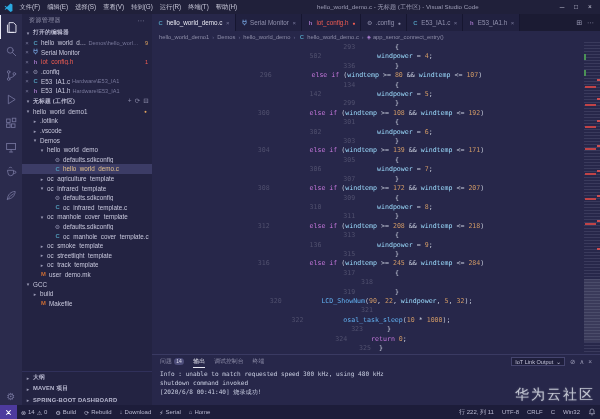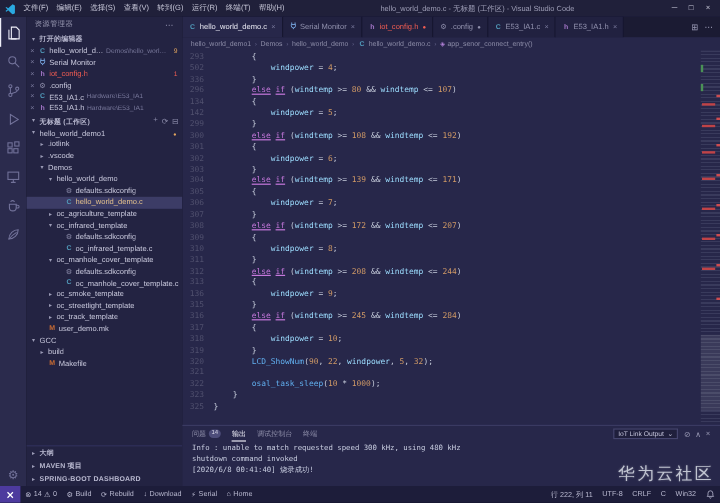--- a/index.html
+++ b/index.html
@@ -78,23 +78,23 @@
 
   .breadcrumb{height:11px;display:flex;align-items:center;gap:3px;padding:0 7px;
     font-size:5.8px;color:#8d8da8;flex:0 0 auto;white-space:nowrap;overflow:hidden;}
   .bc-sep{color:#63638a;font-size:5.5px;}
   .bc-item{display:flex;align-items:center;gap:2px;}
   .sym-method{color:#b180d7;font-size:5.5px;}
 
   .editor{flex:1;display:flex;min-height:0;position:relative;overflow:hidden;}
   .code{flex:1;font-family:"DejaVu Sans Mono","Liberation Mono",monospace;
     font-size:6.6px;color:#c6ccdb;overflow:hidden;padding-top:1px;}
-  .code-line{display:flex;height:9.42px;line-height:9.42px;white-space:pre;}
+  .code-line{display:flex;height:9.42px;line-height:9.42px;white-space:pre;justify-content:center;}
   .ln-num{width:26px;text-align:right;padding-right:8px;color:#50506e;flex:0 0 auto;}
-  .kw{color:#c678dd;text-decoration:underline;}
+  .kw{color:#c678dd;}
   .nm{color:#d19a66;}
   .fn{color:#61afef;}
   .vr{color:#9cdcfe;}
 
   .minimap{width:16px;flex:0 0 auto;position:relative;
     background:
       repeating-linear-gradient(to bottom,
         rgba(200,210,235,.13) 0 1px, transparent 1px 3px);
     opacity:.9;}
   .minimap i{position:absolute;display:block;}
@@ -474,32 +474,33 @@
             <div class="code-line"><span class="ln-num">302</span><span class="ln-text">            <span class="vr">windpower</span> = <span class="nm">6</span>;</span></div>
             <div class="code-line"><span class="ln-num">303</span><span class="ln-text">        }</span></div>
             <div class="code-line"><span class="ln-num">304</span><span class="ln-text">        <span class="kw">else</span> <span class="kw">if</span> (<span class="vr">windtemp</span> &gt;= <span class="nm">139</span> &amp;&amp; <span class="vr">windtemp</span> &lt;= <span class="nm">171</span>)</span></div>
             <div class="code-line"><span class="ln-num">305</span><span class="ln-text">        {</span></div>
             <div class="code-line"><span class="ln-num">306</span><span class="ln-text">            <span class="vr">windpower</span> = <span class="nm">7</span>;</span></div>
             <div class="code-line"><span class="ln-num">307</span><span class="ln-text">        }</span></div>
             <div class="code-line"><span class="ln-num">308</span><span class="ln-text">        <span class="kw">else</span> <span class="kw">if</span> (<span class="vr">windtemp</span> &gt;= <span class="nm">172</span> &amp;&amp; <span class="vr">windtemp</span> &lt;= <span class="nm">207</span>)</span></div>
             <div class="code-line"><span class="ln-num">309</span><span class="ln-text">        {</span></div>
             <div class="code-line"><span class="ln-num">310</span><span class="ln-text">            <span class="vr">windpower</span> = <span class="nm">8</span>;</span></div>
             <div class="code-line"><span class="ln-num">311</span><span class="ln-text">        }</span></div>
-            <div class="code-line"><span class="ln-num">312</span><span class="ln-text">        <span class="kw">else</span> <span class="kw">if</span> (<span class="vr">windtemp</span> &gt;= <span class="nm">208</span> &amp;&amp; <span class="vr">windtemp</span> &lt;= <span class="nm">244</span>)</span></div>
+            <div class="code-line"><span class="ln-num">312</span><span class="ln-text">        <span class="kw">else</span> <span class="kw">if</span> (<span class="vr">windtemp</span> &gt;= <span class="nm">208</span> &amp;&amp; <span class="vr">windtemp</span> &lt;= <span class="nm">218</span>)</span></div>
             <div class="code-line"><span class="ln-num">313</span><span class="ln-text">        {</span></div>
             <div class="code-line"><span class="ln-num">136</span><span class="ln-text">            <span class="vr">windpower</span> = <span class="nm">9</span>;</span></div>
             <div class="code-line"><span class="ln-num">315</span><span class="ln-text">        }</span></div>
             <div class="code-line"><span class="ln-num">316</span><span class="ln-text">        <span class="kw">else</span> <span class="kw">if</span> (<span class="vr">windtemp</span> &gt;= <span class="nm">245</span> &amp;&amp; <span class="vr">windtemp</span> &lt;= <span class="nm">284</span>)</span></div>
             <div class="code-line"><span class="ln-num">317</span><span class="ln-text">        {</span></div>
-            <div class="code-line"><span class="ln-num">318</span><span class="ln-text">            <span class="vr">windpower</span> = <span class="nm">10</span>;</span></div>
+            <div class="code-line"><span class="ln-num">318</span></div>
             <div class="code-line"><span class="ln-num">319</span><span class="ln-text">        }</span></div>
             <div class="code-line"><span class="ln-num">320</span><span class="ln-text">        <span class="fn">LCD_ShowNum</span>(<span class="nm">90</span>, <span class="nm">22</span>, <span class="vr">windpower</span>, <span class="nm">5</span>, <span class="nm">32</span>);</span></div>
             <div class="code-line"><span class="ln-num">321</span><span class="ln-text"></span></div>
             <div class="code-line"><span class="ln-num">322</span><span class="ln-text">        <span class="fn">osal_task_sleep</span>(<span class="nm">10</span> * <span class="nm">1000</span>);</span></div>
             <div class="code-line"><span class="ln-num">323</span><span class="ln-text">    }</span></div>
+            <div class="code-line"><span class="ln-num">324</span><span class="ln-text">    <span class="kw">return</span> <span class="nm">0</span>;</span></div>
             <div class="code-line"><span class="ln-num">325</span><span class="ln-text">}</span></div>
           </div>
         <div class="minimap">
           <i class="mm-green" style="top:4%"></i>
           <i class="mm-green" style="top:9%"></i>
           <i class="mm-red" style="top:14%"></i>
           <i class="mm-red" style="top:20%"></i>
           <i class="mm-red" style="top:27%"></i>
           <i class="mm-red" style="top:34%"></i>
           <i class="mm-red" style="top:42%"></i>

